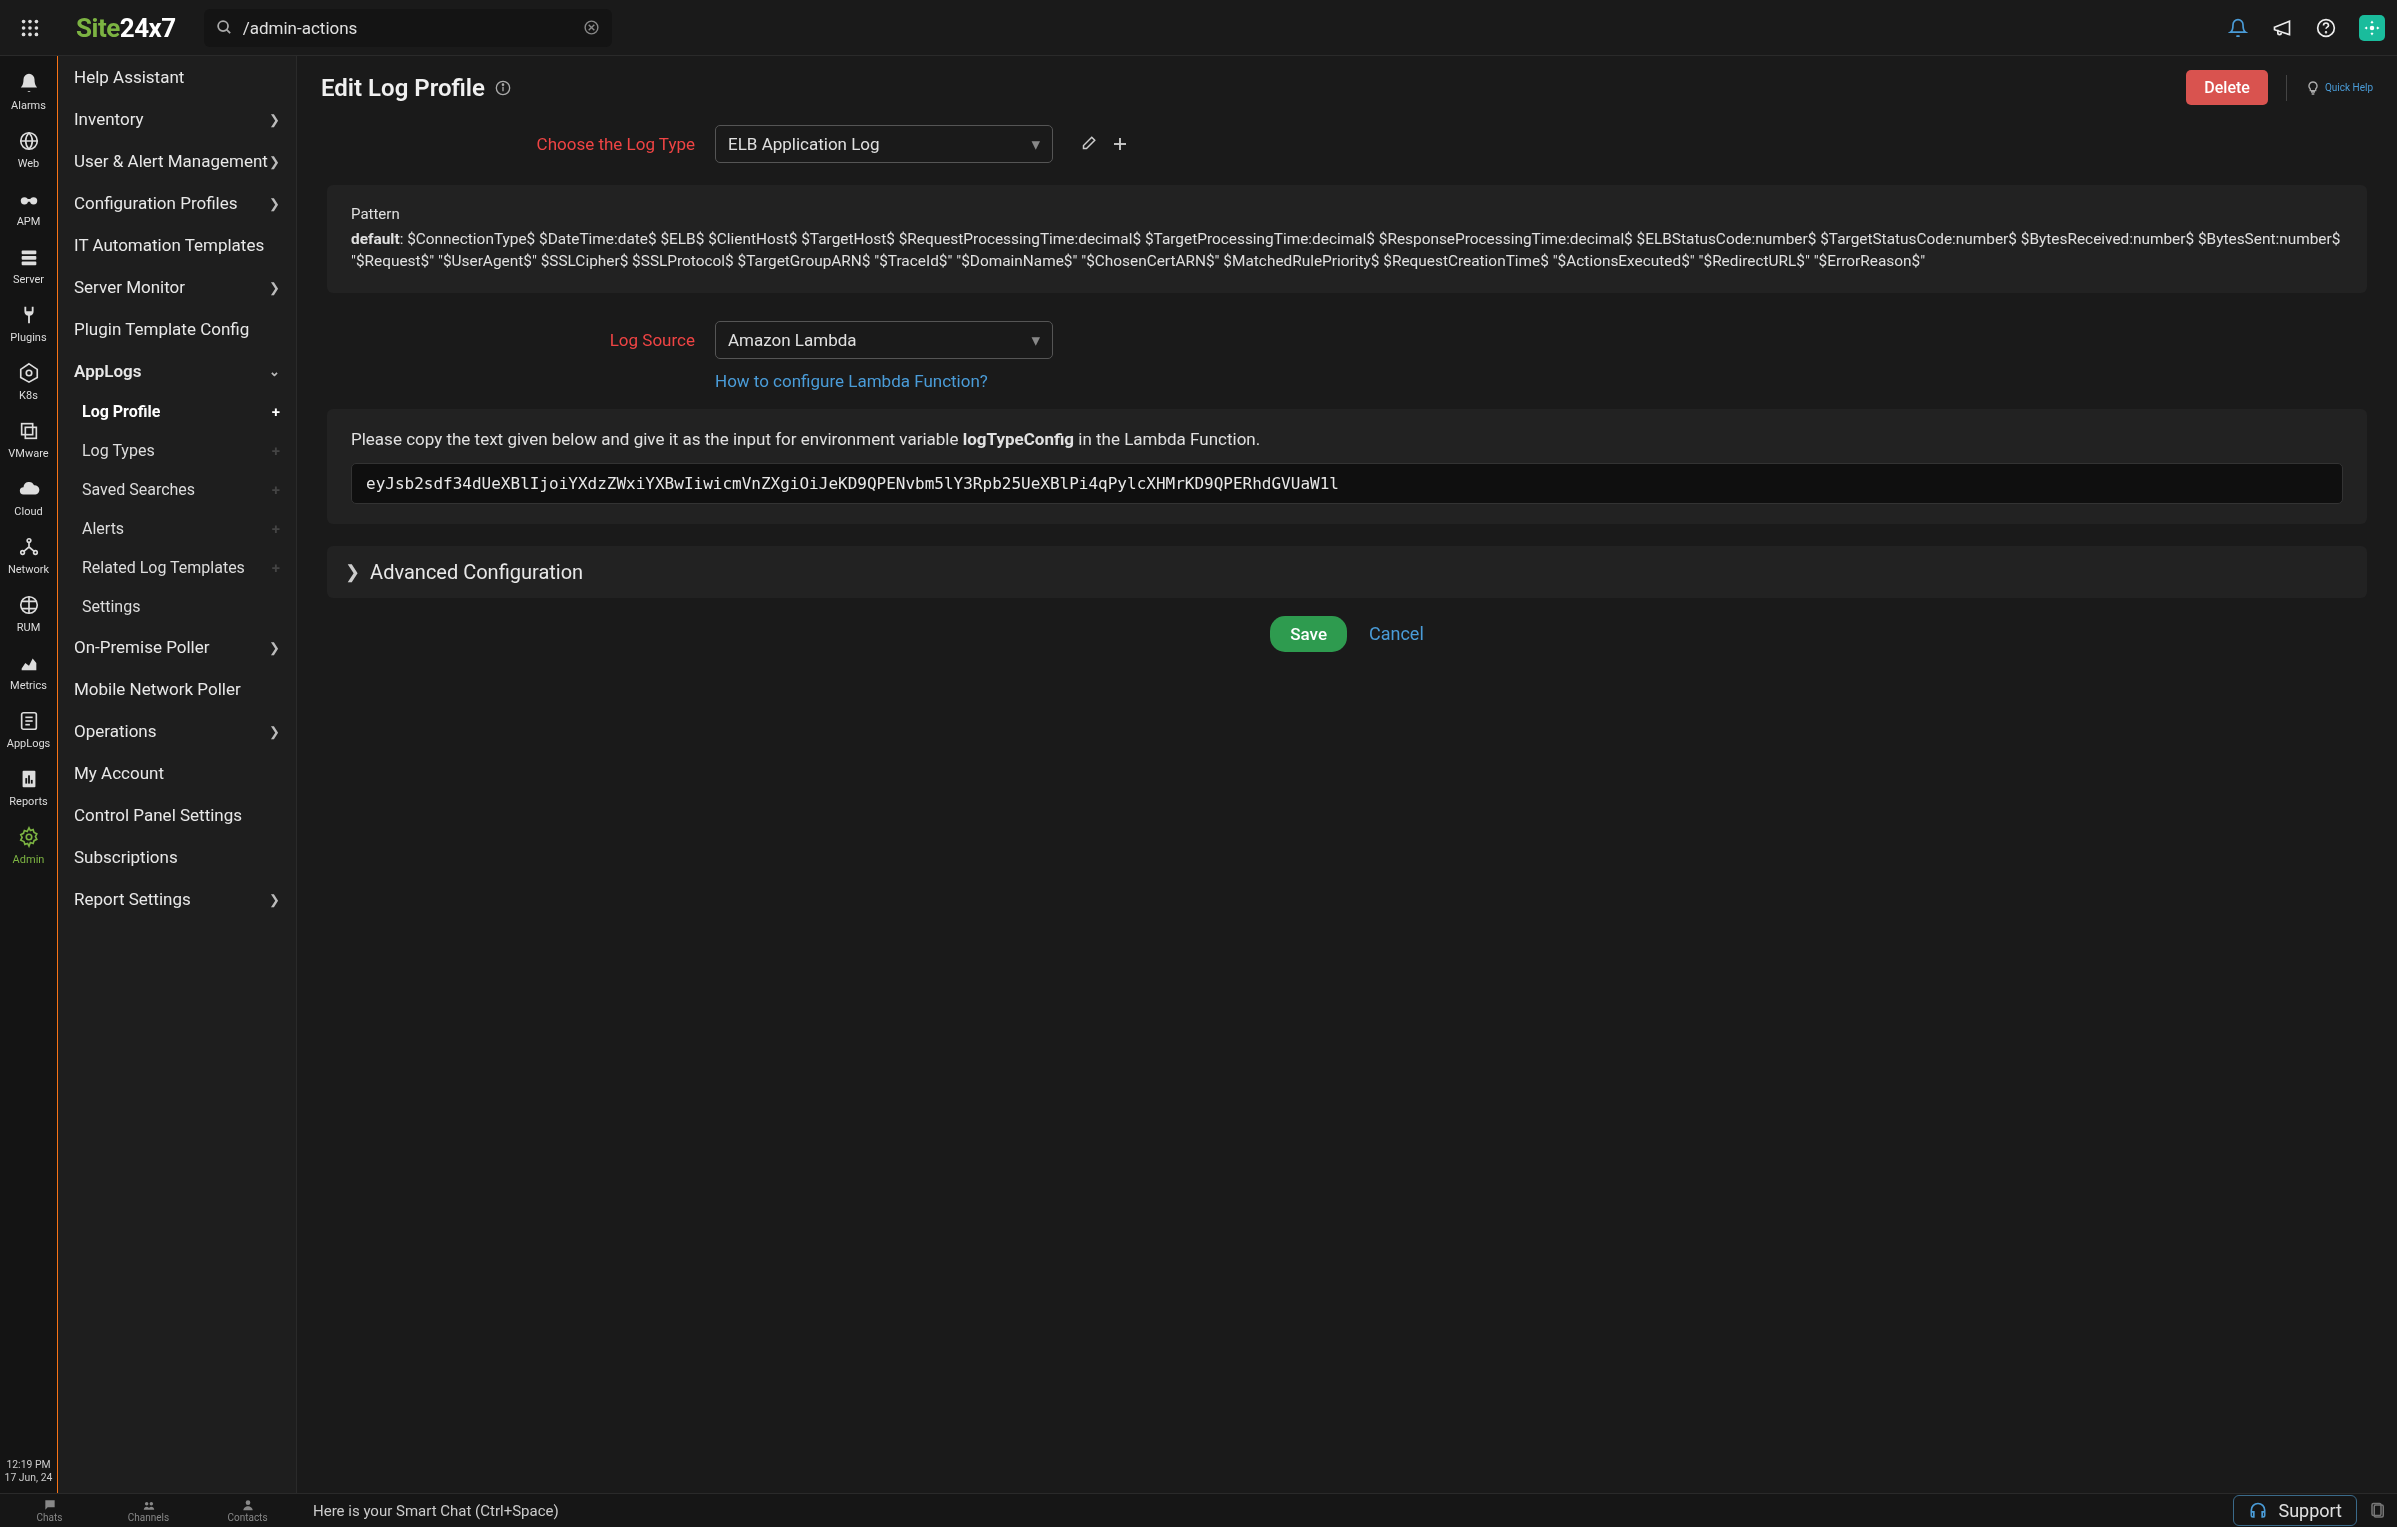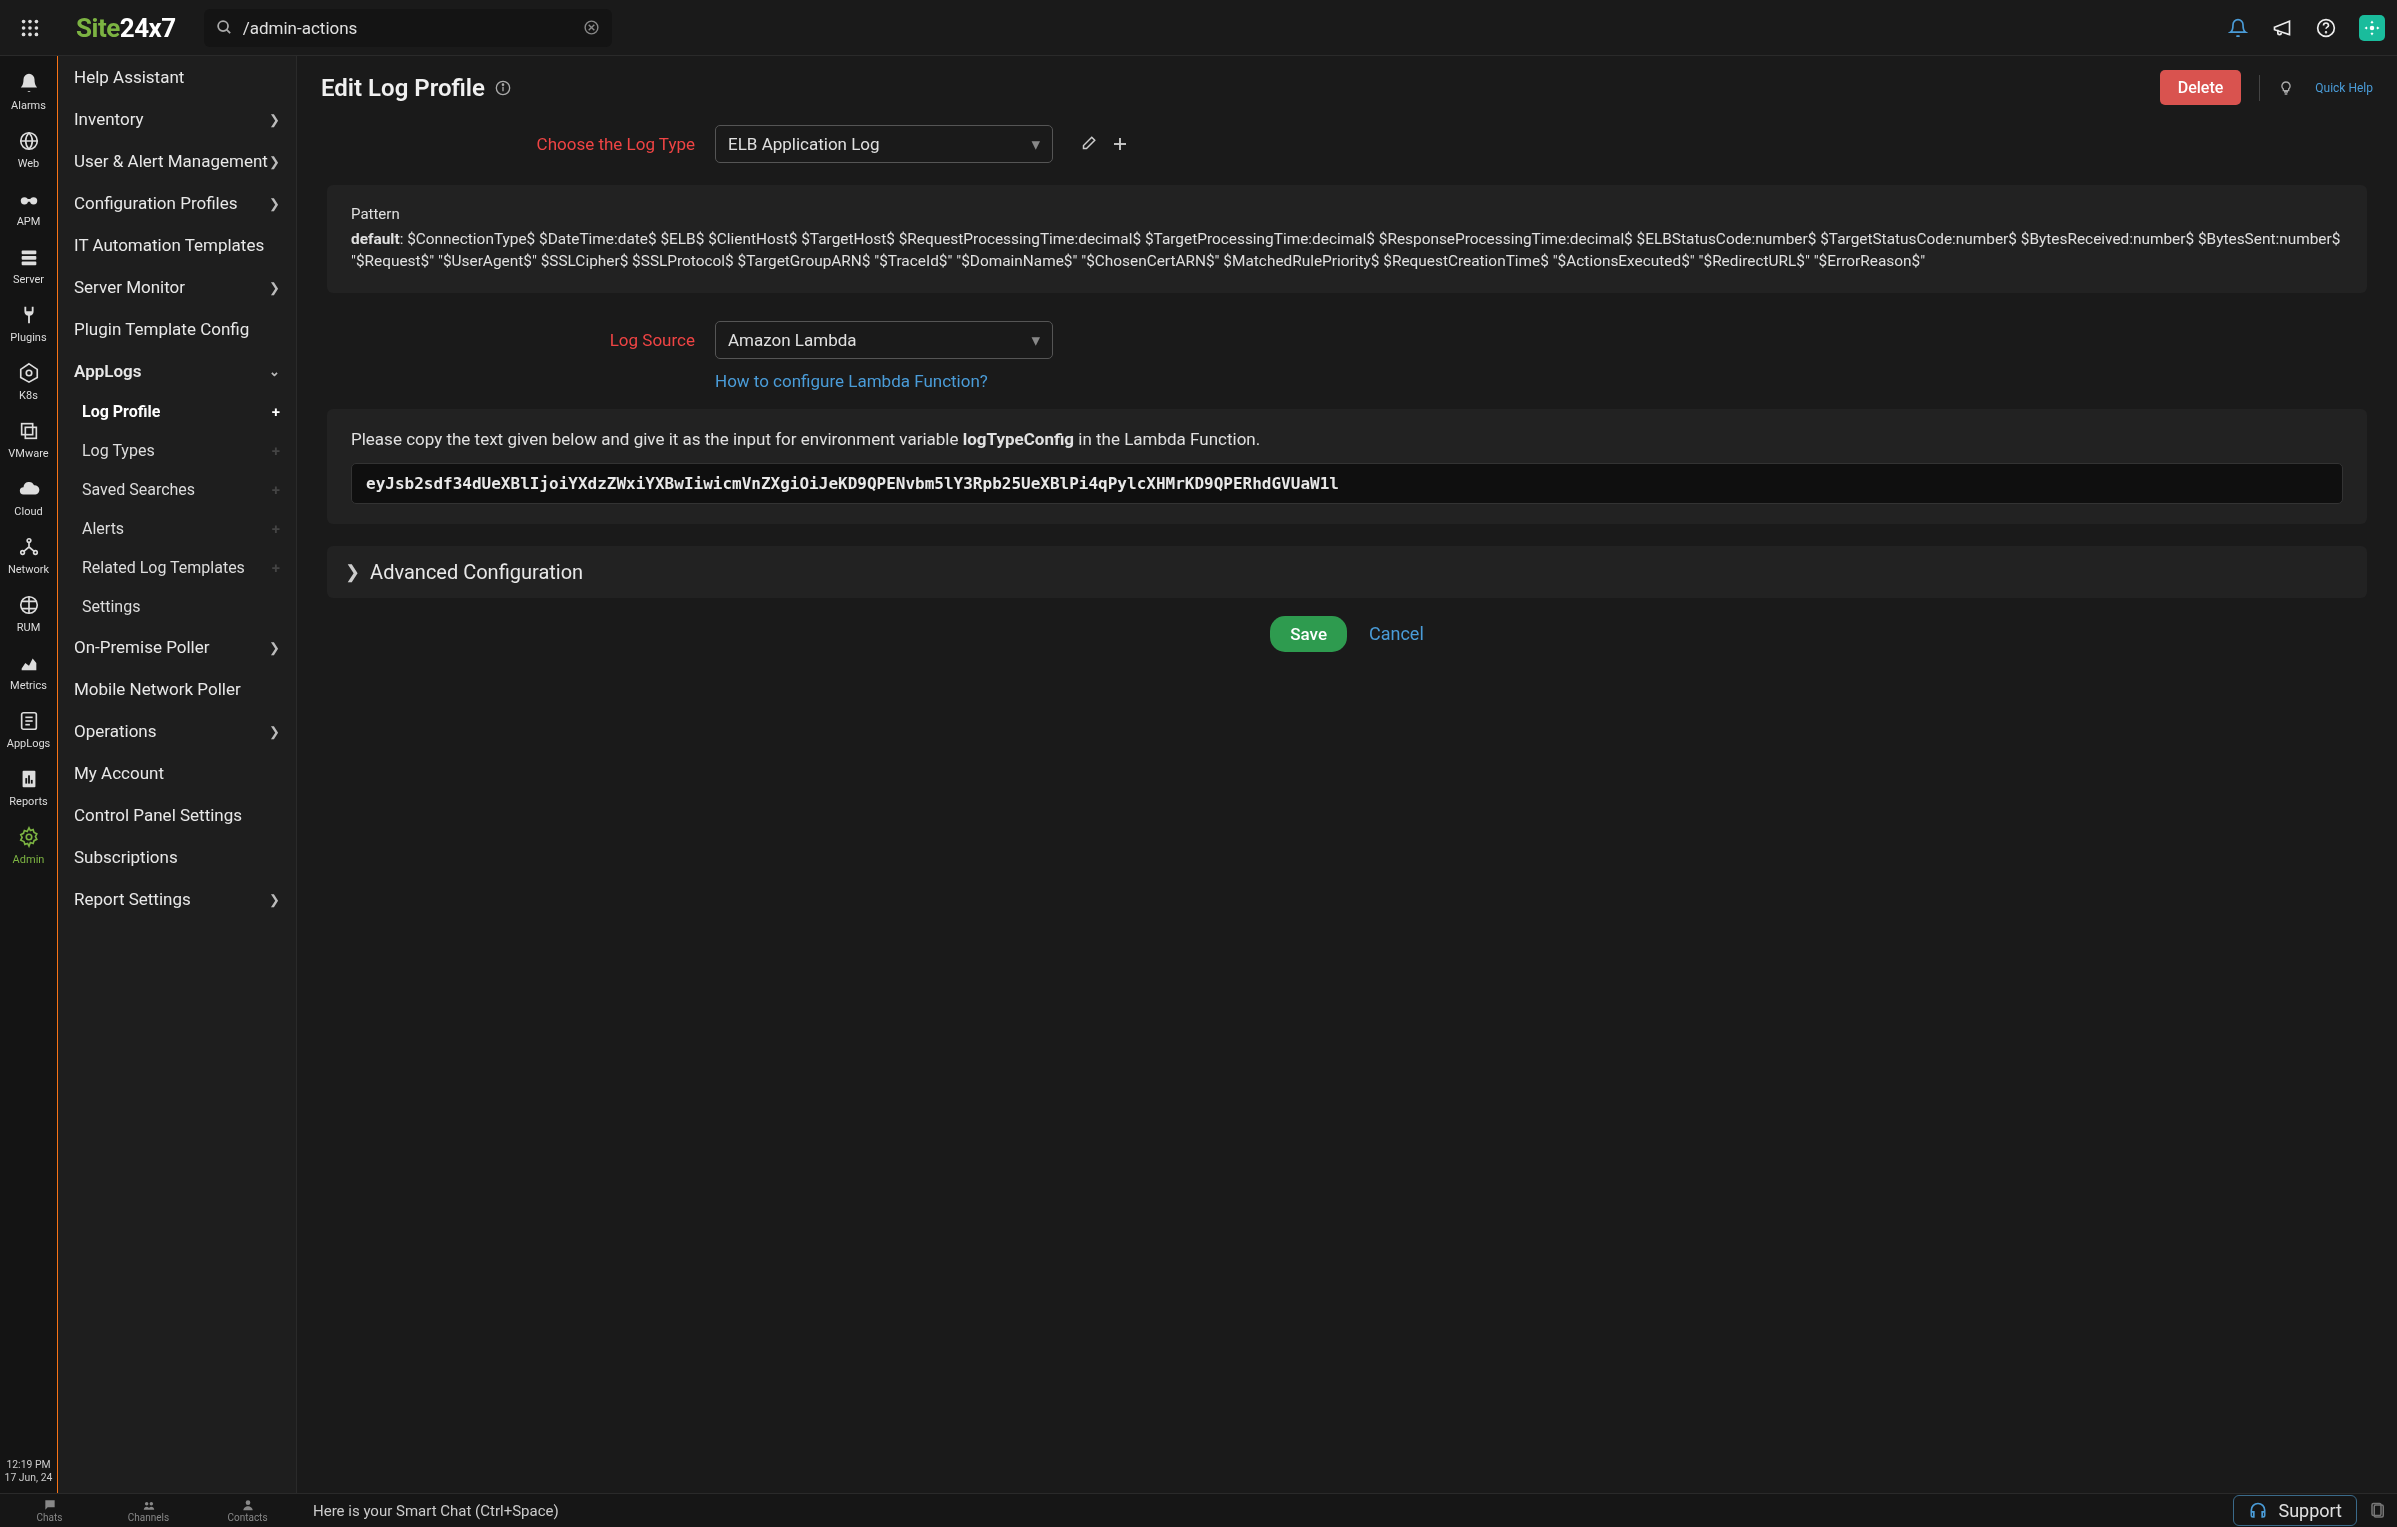--- a/index.html
+++ b/index.html
@@ -50,21 +50,21 @@
 
 
 .main { flex: 1; overflow-y: auto; background: #1a1a1a; }
 .page-header { display: flex; align-items: center; justify-content: space-between; padding: 14px 24px 10px; }
 .page-title-wrap { display: flex; align-items: center; gap: 10px; }
 .page-title { font-size: 24px; font-weight: 600; color: #f0f0f0; }
 .info-icon { color: #aaa; }
 .header-actions { display: flex; align-items: center; gap: 18px; }
 .delete-btn { background: #d9534f; color: #fff; border: none; padding: 8px 18px; border-radius: 5px; font-size: 16px; font-weight: 500; cursor: pointer; }
 .divider { width: 1px; height: 26px; background: #444; }
-.quick-help { display: flex; align-items: center; gap: 21px; color: #4a9cd8; font-size: 12px; cursor: pointer; }
+.quick-help { display: flex; align-items: center; gap: 4px; color: #4a9cd8; font-size: 10px; cursor: pointer; }
 .quick-help .bulb { color: #aaa; }
 
 .form-area { padding: 10px 30px 30px; }
 .form-row { display: flex; align-items: center; margin-bottom: 22px; gap: 20px; }
 .form-label { width: 368px; text-align: right; font-size: 17px; color: #ef4444; }
 .form-label.required { color: #d9534f; }
 .form-input { width: 338px; height: 38px; background: #1a1a1a; border: 1px solid #555; border-radius: 5px; padding: 0 12px; color: #e0e0e0; font-size: 17px; outline: none; }
 .form-select { width: 338px; height: 38px; background: #1a1a1a; border: 1px solid #555; border-radius: 5px; padding: 0 12px; color: #e0e0e0; font-size: 17px; display: flex; align-items: center; justify-content: space-between; cursor: pointer; }
 .form-select .caret { color: #888; }
 .row-actions { display: flex; gap: 14px; margin-left: 6px; }
@@ -73,21 +73,21 @@
 .pattern-box { background: #222; border-radius: 6px; padding: 20px 24px; margin: 0 0 28px; }
 .pattern-title { font-weight: 400; font-size: 15px; margin-bottom: 5px; }
 .pattern-text { font-size: 15.4px; line-height: 1.45; color: #e0e0e0; }
 .pattern-text b { font-weight: 700; }
 
 .help-link { color: #4a9cd8; font-size: 17px; cursor: pointer; margin-left: 388px; margin-top: -10px; margin-bottom: 18px; display: block; }
 
 .copy-box { background: #222; border-radius: 6px; padding: 20px 24px; margin: 0 0 22px; }
 .copy-instruction { font-size: 17px; margin-bottom: 14px; color: #e0e0e0; }
 .copy-instruction b { font-weight: 700; }
-.token-box { background: #0f0f0f; border: 1px solid #333; border-radius: 5px; padding: 10px 14px; font-family: monospace; font-size: 16px; font-weight: 700; color: #e8e8e8; overflow-x: hidden; white-space: nowrap; }
+.token-box { background: #0f0f0f; border: 1px solid #333; border-radius: 5px; padding: 10px 14px; font-family: monospace; font-size: 16px; font-weight: 400; color: #e8e8e8; overflow-x: hidden; white-space: nowrap; }
 
 .adv-section { background: #222; border-radius: 6px; padding: 14px 18px; display: flex; align-items: center; gap: 10px; cursor: pointer; margin-bottom: 18px; }
 .adv-section .chev-r { color: #ccc; font-size: 18px; }
 .adv-section .adv-label { font-size: 20px; color: #e8e8e8; }
 
 .form-actions { display: flex; align-items: center; justify-content: center; gap: 22px; }
 .save-btn { background: #2e9b4f; color: #fff; border: none; padding: 8px 20px; border-radius: 15px; font-size: 17px; font-weight: 500; cursor: pointer; }
 .cancel-link { color: #4a9cd8; font-size: 18px; cursor: pointer; }
 
 

